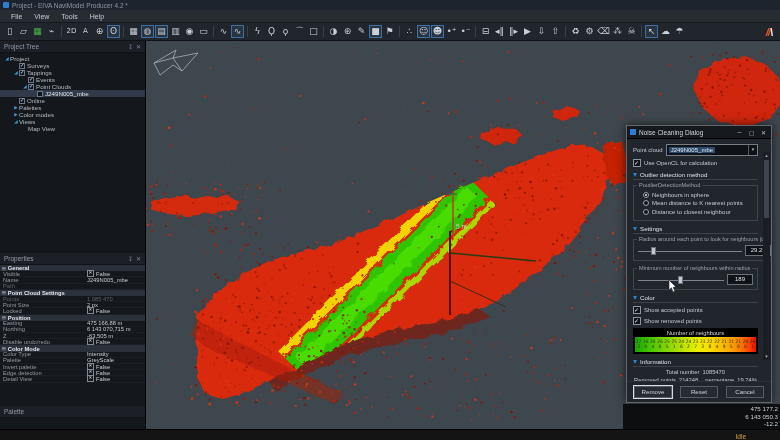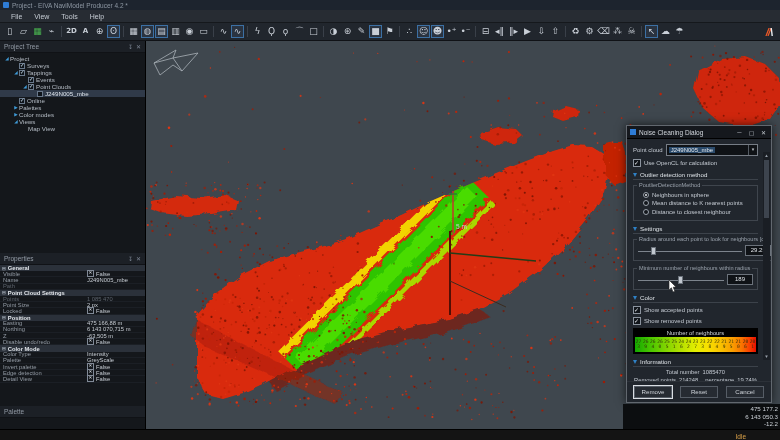--- a/index.html
+++ b/index.html
@@ -7,21 +7,21 @@
   
   #titlebar{height:10px;background:#1d242e;display:flex;align-items:center;padding:0 3px;gap:3px;}
   .appicon{width:6px;height:6px;background:#2e7cd6;border-radius:1px;flex:none;}
   #win-title{font-size:6.5px;color:#8d97a3;white-space:nowrap;}
   
   #menubar{height:12px;background:#272c33;display:flex;align-items:center;gap:2px;padding:0 6px;border-bottom:1px solid #15181c;}
   .mitem{font-size:7px;color:#c6ccd4;padding:1px 5px;}
   
   #toolbar{height:17px;background:#21262d;display:flex;align-items:center;padding:0 3px;gap:1px;border-bottom:1px solid #101216;}
   .tbtn{width:13px;height:13px;line-height:13px;text-align:center;font-size:9px;color:#c9cfd7;font-family:"DejaVu Sans",sans-serif;flex:none;box-sizing:border-box;overflow:hidden;}
-  .tbtn.txt{font-size:7px;font-weight:bold;}
+  .tbtn.txt{font-size:7px;font-weight:normal;}
   .tbtn.grn{color:#49b24f;}
   .tbtn.act{border:1px solid #3c70a4;background:#2a3340;line-height:11px;}
   .tsep{width:1px;height:11px;background:#3a4049;margin:0 2px;flex:none;}
   #toolbar-logo{margin-left:auto;font-weight:bold;font-style:italic;font-size:11px;letter-spacing:-1px;padding-right:5px;white-space:nowrap;}
   #toolbar-logo .l1{color:#f05a28;}
   #toolbar-logo .l2{color:#e8ecef;}
   
   #main{display:flex;height:388px;}
   #sidebar{width:145px;background:#14171b;display:flex;flex-direction:column;border-right:1px solid #000;flex:none;}
   .phead{height:11px;background:#1c2026;display:flex;align-items:center;padding:0 4px;font-size:6.5px;color:#939ba6;border-bottom:1px solid #101216;flex:none;}

